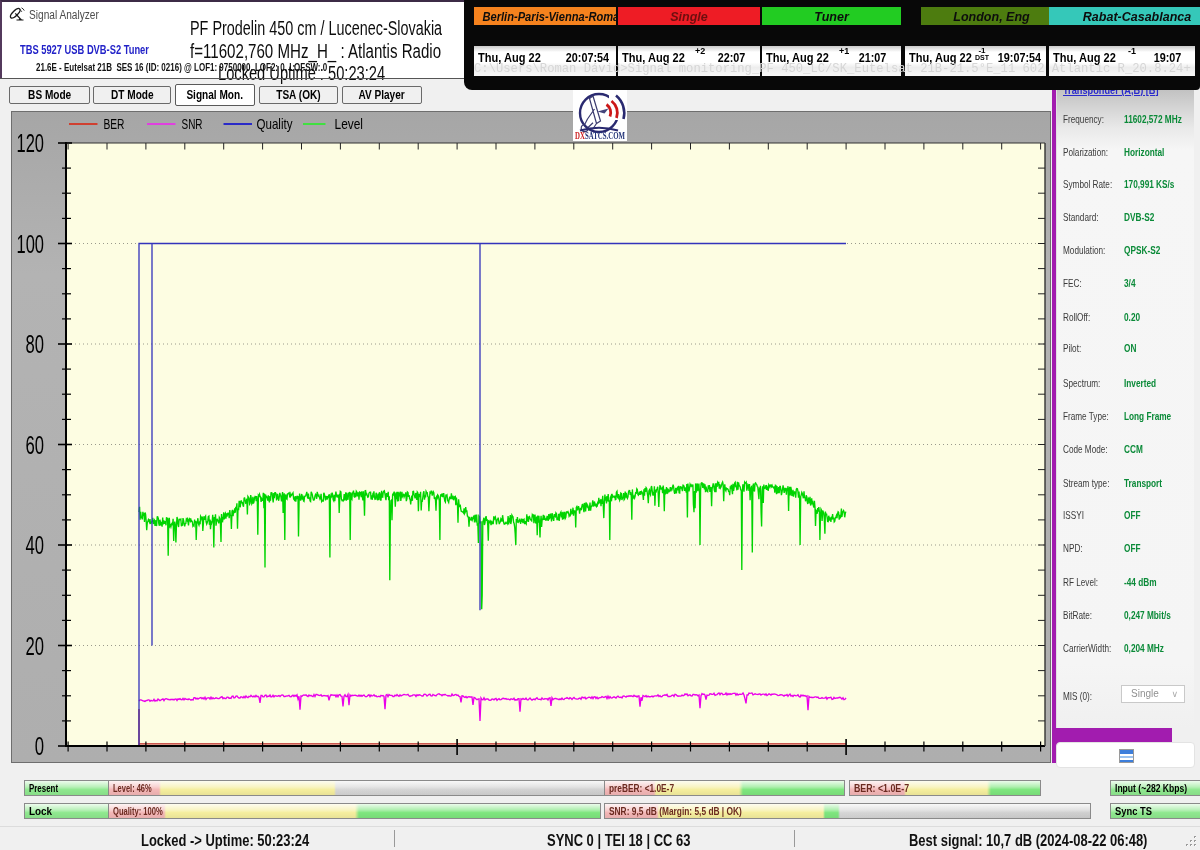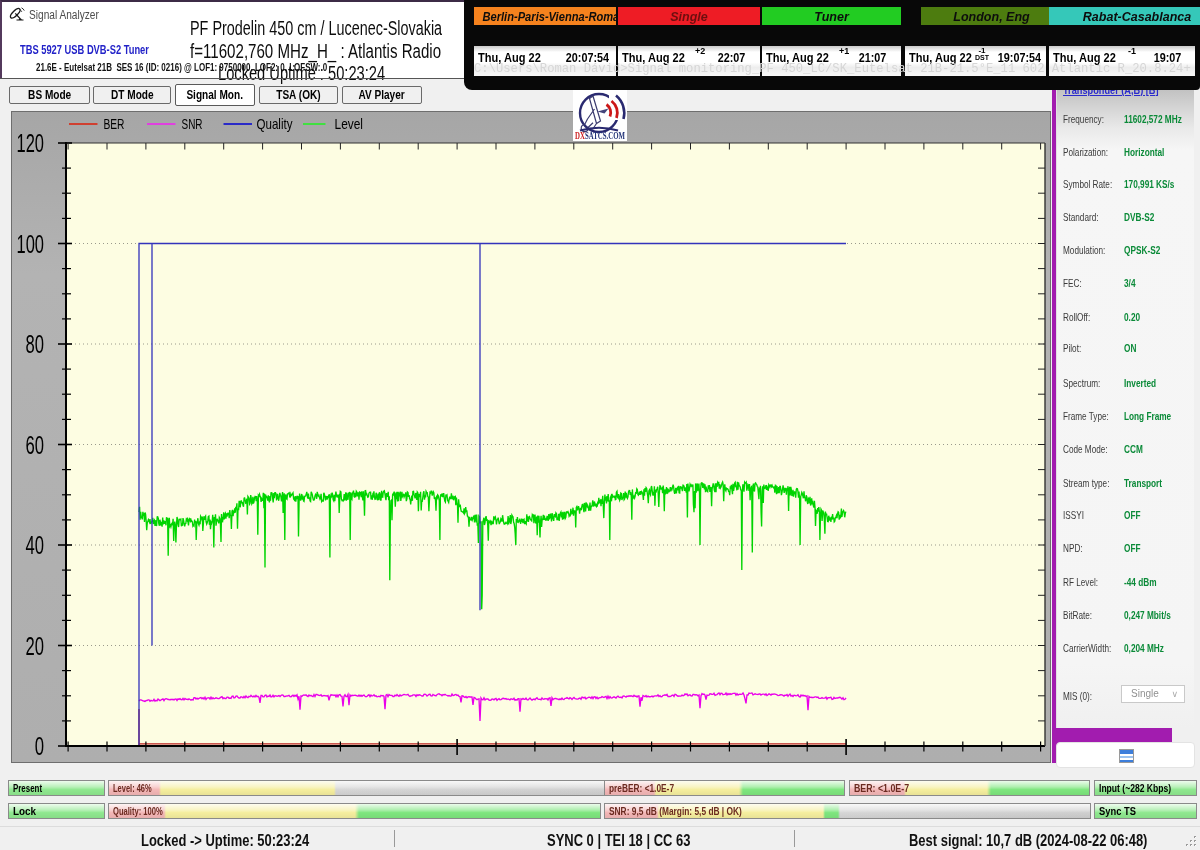--- a/index.html
+++ b/index.html
@@ -56,21 +56,21 @@
 .dst { position:absolute; left:70px; top:1px; font-size:7px; font-weight:bold; line-height:7px;
   text-align:center; }
 .dst i { display:block; font-style:normal; font-size:8px; }
 #console { position:absolute; left:10px; top:62px; font-family:"Liberation Mono", monospace;
   font-size:12.2px; color:#d6d6d6; white-space:pre; }
 
 .bar { position:absolute; height:16px; border:1px solid #8a8a8a; font-size:11px; font-weight:bold;
   line-height:14px; white-space:nowrap; }
 .bar span { position:absolute; left:4px; top:0; transform-origin:0 50%; }
 .row1 { top:780px; } .row2 { top:803px; }
-.greenbar { background:linear-gradient(rgba(255,255,255,0.85),rgba(255,255,255,0.38) 42%,rgba(255,255,255,0) 62%,rgba(0,0,0,0.05)),linear-gradient(90deg,#8fe88f,#8fe88f); }
+.greenbar { background:linear-gradient(rgba(255,255,255,0.85),rgba(255,255,255,0.38) 42%,rgba(255,255,255,0) 62%,rgba(0,0,0,0.05)),linear-gradient(90deg,#8fe88f,#8fe88f);margin-left:16px; }
 .maroon { color:#6b2a20; }
 
 #statusbar { position:absolute; left:0; top:826px; width:1200px; height:40px; background:#f0f0f0;
   border-top:1px solid #dcdcdc; font-size:16px; font-weight:bold; color:#111; }
 .sdiv { position:absolute; top:3px; width:1px; height:17px; background:#999; }
 .stext { position:absolute; top:5px; white-space:nowrap; transform:scaleX(0.81); transform-origin:0 0; }
 </style></head>
 <body>
 <div id="hdr">
   <svg class="abs" style="left:7px;top:5px" width="16" height="16" viewBox="0 0 16 16">
@@ -337,21 +337,21 @@
 
 <div class="bar row1 greenbar" style="left:8px;width:97px">
     <span style="transform:scaleX(0.72)">Present</span>
   </div>
 <div class="bar row1" style="left:108px;width:576px;background:linear-gradient(rgba(255,255,255,0.85),rgba(255,255,255,0.38) 42%,rgba(255,255,255,0) 62%,rgba(0,0,0,0.05)),linear-gradient(90deg,#f3b6b6 0,#f3b6b6 50px,#f5ee9e 52px,#f5ee9e 225px,#d6d6d6 227px,#cfcfcf 100%)">
     <span class="maroon" style="transform:scaleX(0.68)">Level: 46%</span>
   </div>
 <div class="bar row1" style="left:604px;width:241px;background:linear-gradient(rgba(255,255,255,0.85),rgba(255,255,255,0.38) 42%,rgba(255,255,255,0) 62%,rgba(0,0,0,0.05)),linear-gradient(90deg,#f3b6b6 0,#f3b6b6 49px,#f5ee9e 51px,#f5ee9e 134px,#7ee67e 138px,#7ee67e 100%)">
     <span class="maroon" style="transform:scaleX(0.757)">preBER: &lt;1.0E-7</span>
   </div>
-<div class="bar row1" style="left:849px;width:241px;background:linear-gradient(rgba(255,255,255,0.85),rgba(255,255,255,0.38) 42%,rgba(255,255,255,0) 62%,rgba(0,0,0,0.05)),linear-gradient(90deg,#f3b6b6 0,#f3b6b6 54px,#f5ee9e 56px,#f5ee9e 137px,#7ee67e 141px,#7ee67e 100%)">
+<div class="bar row1" style="left:849px;width:192px;background:linear-gradient(rgba(255,255,255,0.85),rgba(255,255,255,0.38) 42%,rgba(255,255,255,0) 62%,rgba(0,0,0,0.05)),linear-gradient(90deg,#f3b6b6 0,#f3b6b6 54px,#f5ee9e 56px,#f5ee9e 137px,#7ee67e 141px,#7ee67e 100%)">
     <span class="maroon" style="transform:scaleX(0.80)">BER: &lt;1.0E-7</span>
   </div>
 <div class="bar row1 greenbar" style="left:1094px;width:103px">
     <span style="transform:scaleX(0.778)">Input (~282 Kbps)</span>
   </div>
 <div class="bar row2 greenbar" style="left:8px;width:97px">
     <span style="transform:scaleX(0.9)">Lock</span>
   </div>
 <div class="bar row2" style="left:108px;width:493px;background:linear-gradient(rgba(255,255,255,0.85),rgba(255,255,255,0.38) 42%,rgba(255,255,255,0) 62%,rgba(0,0,0,0.05)),linear-gradient(90deg,#f3b6b6 0,#f3b6b6 55px,#f5ee9e 57px,#f5ee9e 246px,#7ee67e 250px,#7ee67e 100%)">
     <span class="maroon" style="transform:scaleX(0.69)">Quality: 100%</span>

